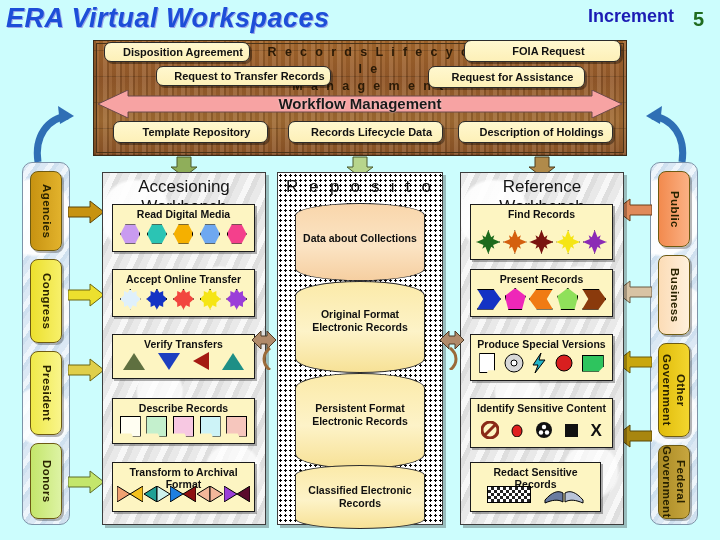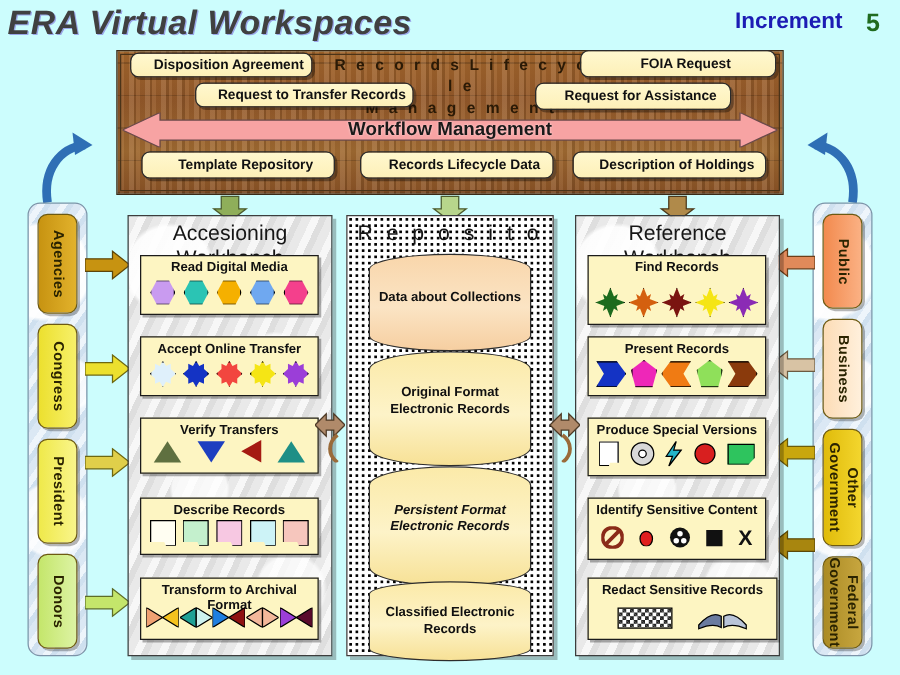--- a/index.html
+++ b/index.html
@@ -8,21 +8,21 @@
     background:#ccfdfd;
     font-family:"Liberation Sans", sans-serif;
     position:relative;
   }
   #stage{position:absolute;left:0;top:0;width:720px;height:540px;}
 
   
   .title{
     position:absolute;left:6px;top:3px;
     font-size:27px;font-weight:bold;font-style:italic;
-    color:#404040;letter-spacing:.5px;
+    color:#1d4ed8;letter-spacing:.5px;
     text-shadow:1px 1px 0 #9aa7e8;
     white-space:nowrap;
   }
   .increment{
     position:absolute;right:46px;top:6px;
     font-size:18px;font-weight:bold;color:#1c1cb4;white-space:nowrap;
   }
   .increment-num{
     position:absolute;right:16px;top:8px;
     font-size:20px;font-weight:bold;color:#1f6b1f;
@@ -394,21 +394,21 @@
     </div>
 
     <div class="cyl" style="top:30px;height:78px;background:linear-gradient(180deg,#f9d6ab 0%,#fbe4c4 55%,#f6cfa1 100%);">
       <div class="cyl-lbl" style="top:28px;">Data about Collections</div>
     </div>
 
     <div class="cyl" style="top:108px;height:92px;background:linear-gradient(180deg,#fbeaa9 0%,#fdf3c8 55%,#f7e196 100%);">
       <div class="cyl-lbl" style="top:26px;">Original Format Electronic Records</div>
     </div>
 
-    <div class="cyl" style="top:200px;height:96px;background:linear-gradient(180deg,#fbeaa9 0%,#fdf3c8 55%,#f7e196 100%);font-style:italic;">
+    <div class="cyl" style="top:200px;height:96px;background:linear-gradient(180deg,#fbeaa9 0%,#fdf3c8 55%,#f7e196 100%);">
       <div class="cyl-lbl" style="top:28px;">Persistent Format Electronic Records</div>
     </div>
 
     <div class="cyl" style="top:292px;height:64px;background:linear-gradient(180deg,#fbeaa9 0%,#fdf3c8 55%,#f7e196 100%);">
       <div class="cyl-lbl" style="top:18px;">Classified Electronic Records</div>
     </div>
   </div>
 
   <div class="col marble" id="col-ref">
     <div class="col-title">
@@ -470,21 +470,21 @@
             <circle cx="9" cy="9" r="8" fill="#111"></circle>
             <circle cx="9" cy="6" r="2.2" fill="#fff"></circle>
             <circle cx="6" cy="11.5" r="2.2" fill="#fff"></circle>
             <circle cx="12" cy="11.5" r="2.2" fill="#fff"></circle>
           </svg>
         <span style="width:13px;height:13px;background:#111;display:inline-block"></span>
         <span style="font-size:17px;font-weight:bold;color:#111;line-height:17px">X</span>
       </div>
     </div>
 
-    <div class="task" style="left:9px;top:289px;width:152px;height:50px;">
+    <div class="task" style="left:9px;top:289px;width:131px;height:50px;">
       <div class="t-label">Redact Sensitive Records</div>
       <div class="icon-row" style="justify-content:space-evenly">
         <span style="width:42px;height:15px;border:1px solid #000;display:inline-block;background-image:linear-gradient(45deg,#222 25%,transparent 25%,transparent 75%,#222 75%),linear-gradient(45deg,#222 25%,#fff 25%,#fff 75%,#222 75%);background-size:6px 6px;background-position:0 0,3px 3px;"></span>
         <svg width="40" height="20" viewBox="0 0 40 20">
           <path d="M1,16 C8,8 14,6 19,9 L19,18 C14,15 8,16 1,19 Z" fill="#6a7ba0" stroke="#000"></path>
           <path d="M39,16 C32,8 26,6 21,9 L21,18 C26,15 32,16 39,19 Z" fill="#b9c4d8" stroke="#000"></path>
         </svg>
       </div>
     </div>
   </div>

